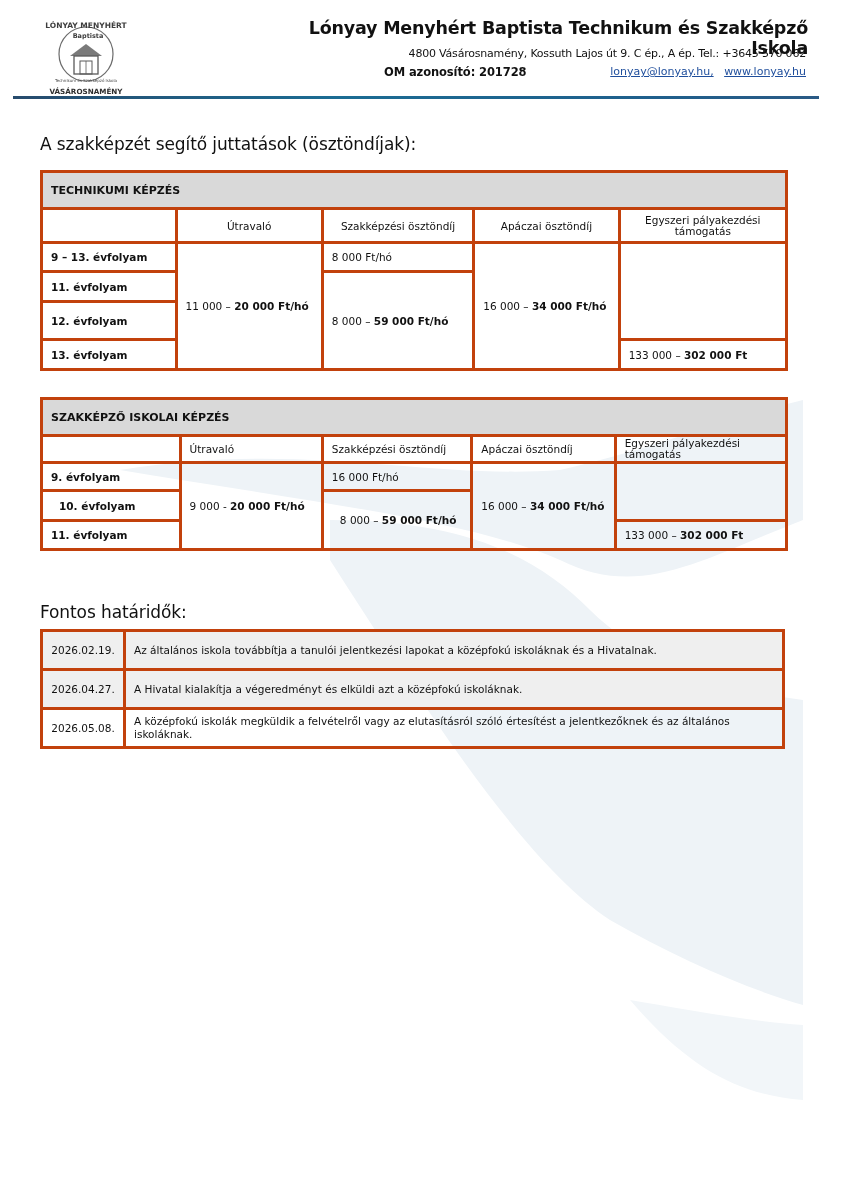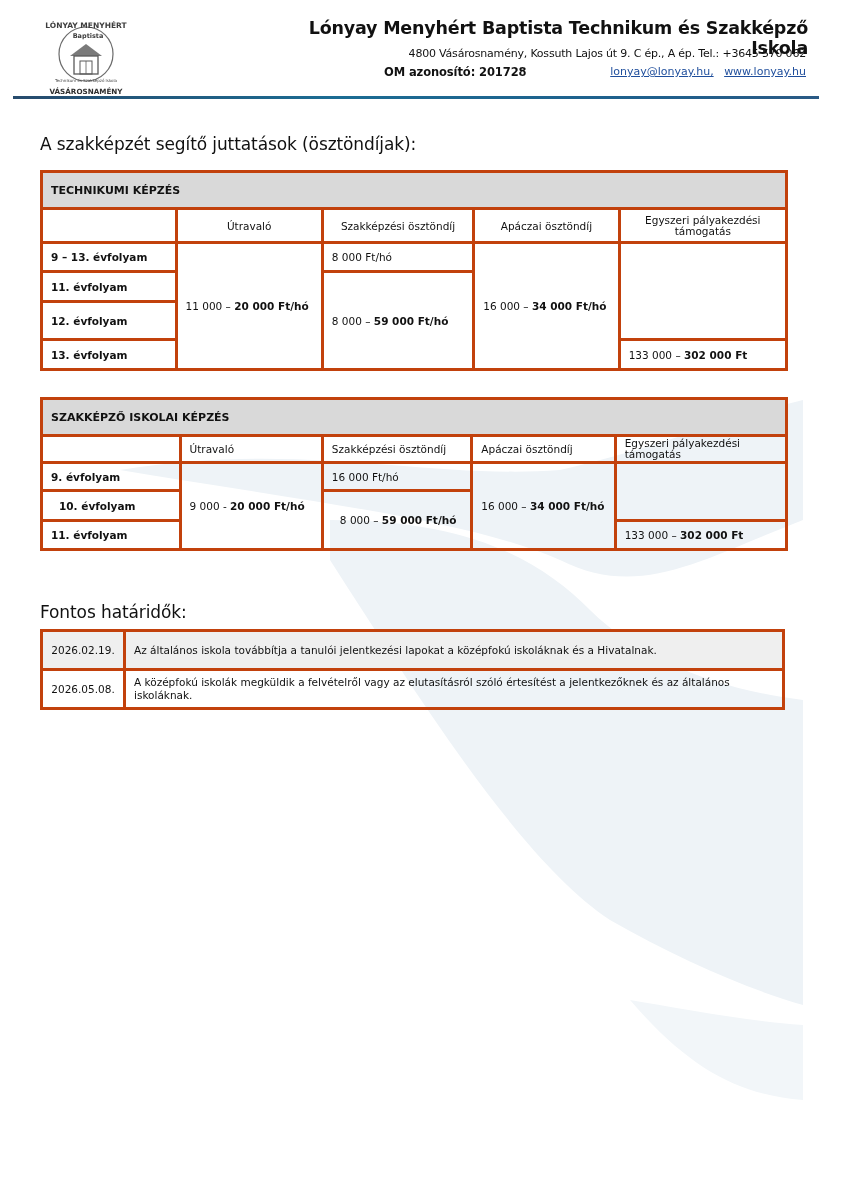--- a/index.html
+++ b/index.html
@@ -168,20 +168,24 @@
     </table>
 
   <div class="section-title title-deadlines">Fontos határidők:</div>
 
   <table id="deadlines-table">
     <tbody>
         <tr class="shaded">
       <td class="date">2026.02.19.</td>
       <td class="desc">Az általános iskola továbbítja a tanulói jelentkezési lapokat a középfokú iskoláknak és a Hivatalnak.</td>
     </tr>
+    <tr class="shaded">
+      <td class="date">2026.04.27.</td>
+      <td class="desc">A Hivatal kialakítja a végeredményt és elküldi azt a középfokú iskoláknak.</td>
+    </tr>
     <tr>
       <td class="date">2026.05.08.</td>
       <td class="desc">A középfokú iskolák megküldik a felvételről vagy az elutasításról szóló értesítést a jelentkezőknek és az általános iskoláknak.</td>
     </tr>
   </tbody>
     </table>
 
 </div>
 
 </body></html>

